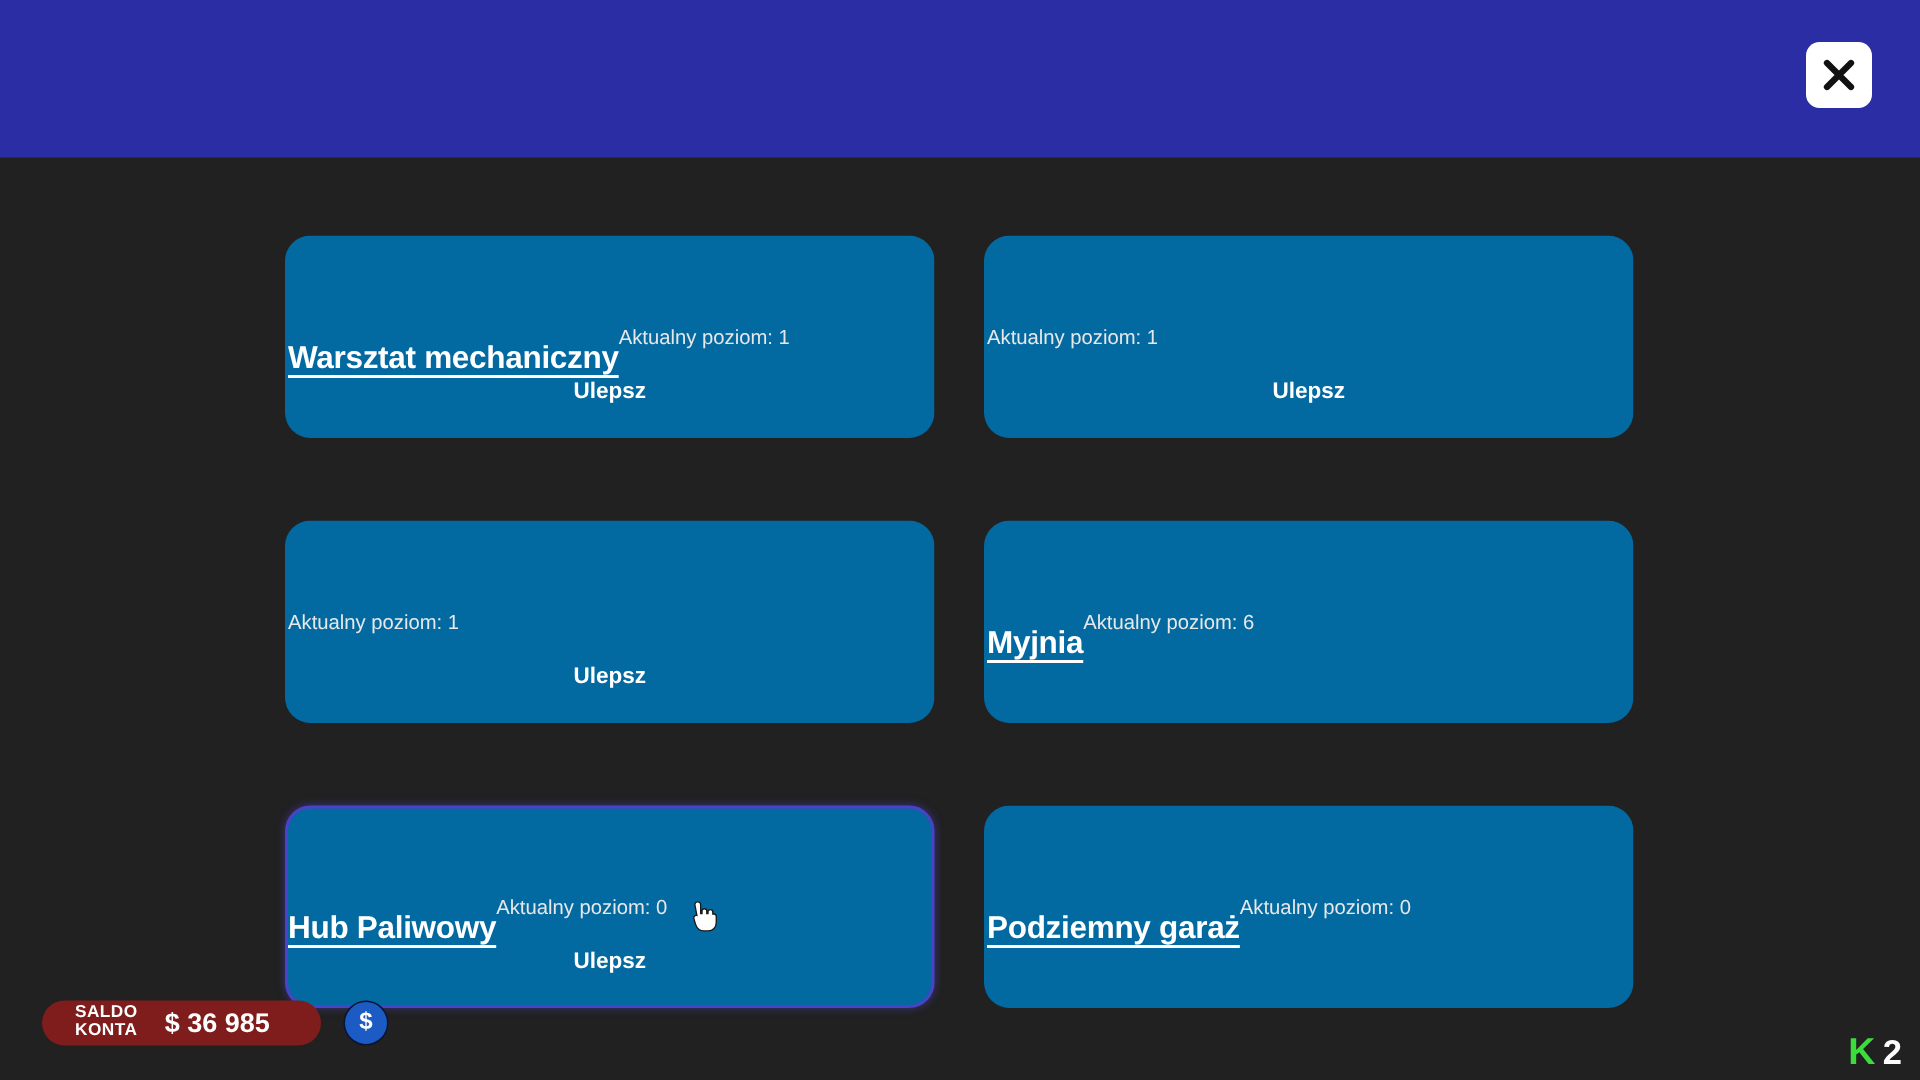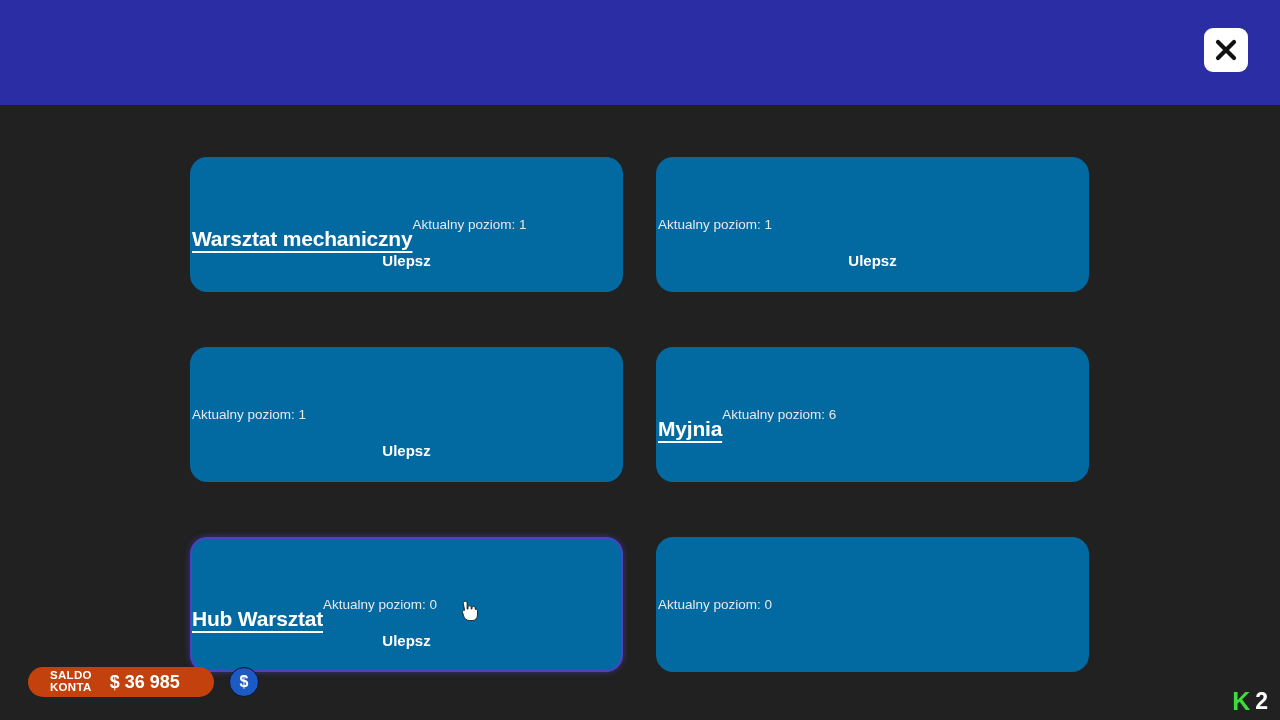--- a/index.html
+++ b/index.html
@@ -133,21 +133,21 @@
   #balance-widget {
     position: absolute;
     left: 28px;
     top: 667px;
     height: 30px;
     display: flex;
     align-items: center;
   }
   #balance-pill {
     height: 30px;
-    background: #c2410c;
+    background: #7f1d1d;
     border-radius: 15px;
     display: flex;
     align-items: center;
     padding: 0 34px 0 22px;
     box-sizing: border-box;
     gap: 18px;
   }
   #balance-label {
     color: #ffffff;
     font-size: 11.5px;
@@ -239,25 +239,26 @@
     </div>
     <div class="upgrade-card">
       <div class="card-level">Aktualny poziom: 1</div>
       <div class="card-action">Ulepsz</div>
     </div>
     <div class="upgrade-card">
       <div class="card-title">Myjnia</div>
       <div class="card-level">Aktualny poziom: 6</div>
     </div>
     <div class="upgrade-card is-hovered">
-      <div class="card-title">Hub Warsztat</div>
+      <div class="card-title">Hub Paliwowy</div>
       <div class="card-level">Aktualny poziom: 0</div>
       <div class="card-action">Ulepsz</div>
     </div>
     <div class="upgrade-card">
+      <div class="card-title">Podziemny garaż</div>
       <div class="card-level">Aktualny poziom: 0</div>
     </div>
   </div>
 
 <div id="balance-widget">
   <div id="balance-pill">
     <span id="balance-label">SALDO
 KONTA</span>
     <span id="balance-amount">$ 36 985</span>
   </div>

